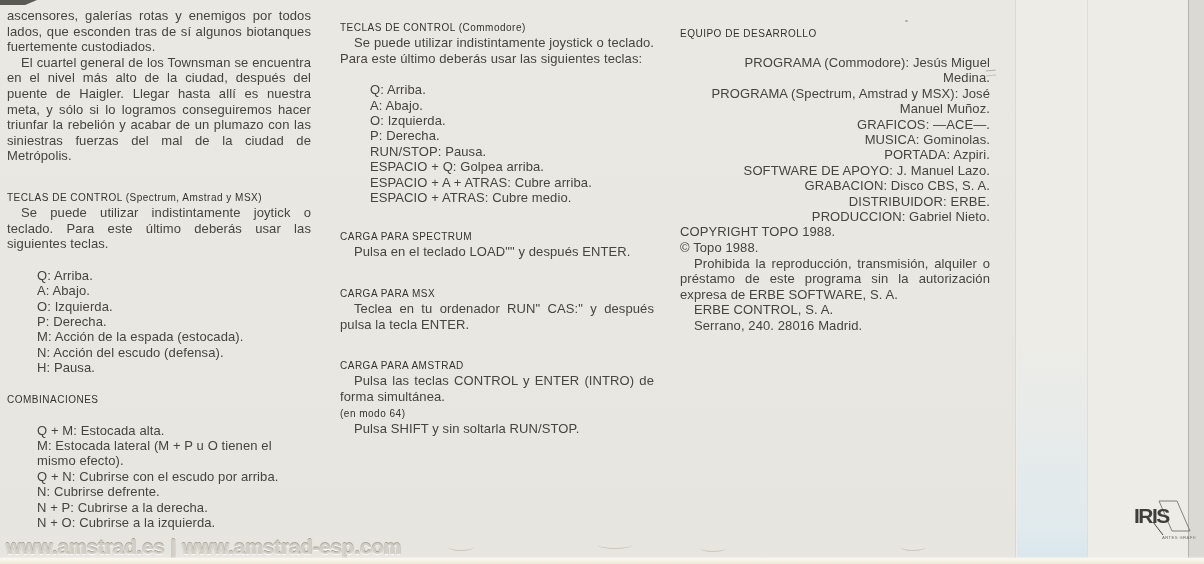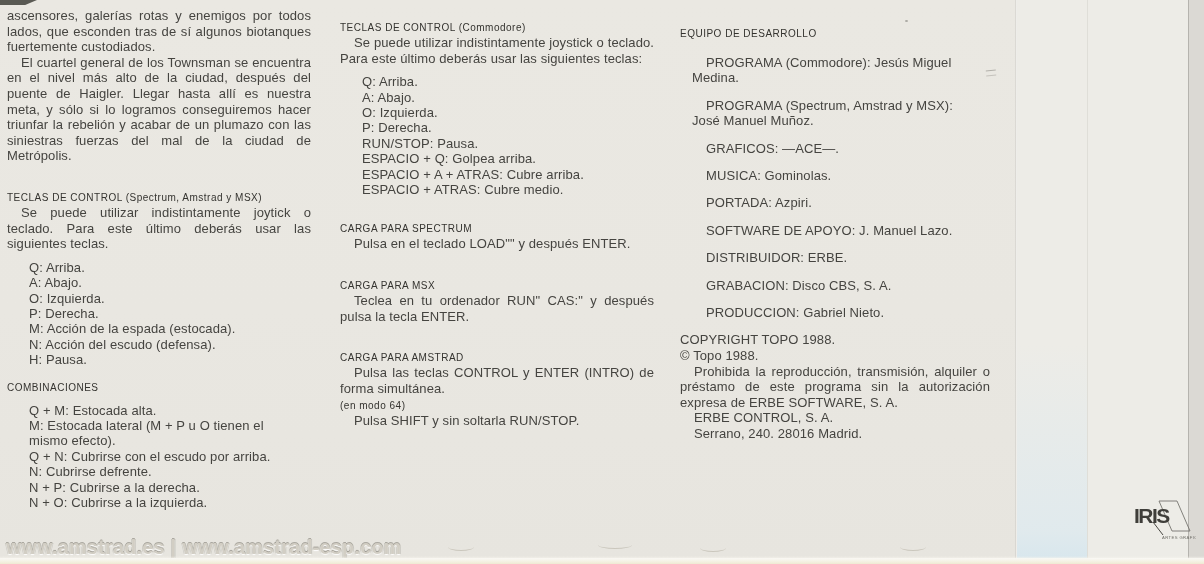--- a/index.html
+++ b/index.html
@@ -36,22 +36,22 @@
   .arc-4 { left:900px; top:543px; }
 
   .col { position:absolute; }
   .col-left   { left:7px;   top:8px;  width:304px; }
   .col-middle { left:340px; top:20px; width:314px; }
   .col-right  { left:680px; top:26px; width:310px; }
 
   h2 { font-size:10px; font-weight:normal; color:#34332f; letter-spacing:.5px; margin:0; line-height:15px; }
   p.body { font-size:13px; line-height:15.6px; margin:0; text-align:justify; letter-spacing:.1px; }
   p.indent { text-indent:14px; }
-  ul.keys { list-style:none; margin:8px; padding:0 0 0 14px; font-size:13px; line-height:15.4px; letter-spacing:.1px; }
-  .credits p { font-size:13px; line-height:15.4px; margin:12px; text-indent:14px; letter-spacing:.1px; }
+  ul.keys { list-style:none; margin:16px; padding:0 0 0 14px; font-size:13px; line-height:15.4px; letter-spacing:.1px; }
+  .credits p { font-size:13px; line-height:15.4px; margin:0; text-indent:14px; letter-spacing:.1px;text-align:right; }
 
   .mt7  { margin-top:7px; }  .mt8  { margin-top:8px; }  .mt12 { margin-top:12px; }
   .mt13 { margin-top:13px; } .mt14 { margin-top:14px; } .mt15 { margin-top:15px; }
   .mt16 { margin-top:16px; } .mt24 { margin-top:24px; } .mt26 { margin-top:26px; }
   .mt28 { margin-top:28px; } .mt34 { margin-top:34px; } .mt2  { margin-top:2px; }
 
   .watermark {
     position:absolute; left:6px; top:536px; white-space:nowrap;
     font-size:19.5px; font-weight:bold; letter-spacing:.4px;
     color:#d2cec4;
@@ -128,22 +128,22 @@
 
   <div class="col col-right">
     <h2>EQUIPO DE DESARROLLO</h2>
     <div class="credits mt14">
       <p>PROGRAMA (Commodore): Jesús Miguel Medina.</p>
       <p>PROGRAMA (Spectrum, Amstrad y MSX): José Manuel Muñoz.</p>
       <p>GRAFICOS: —ACE—.</p>
       <p>MUSICA: Gominolas.</p>
       <p>PORTADA: Azpiri.</p>
       <p>SOFTWARE DE APOYO: J. Manuel Lazo.</p>
+      <p>GRABACION: Disco CBS, S. A.</p>
       <p>DISTRIBUIDOR: ERBE.</p>
-      <p>GRABACION: Disco CBS, S. A.</p>
       <p>PRODUCCION: Gabriel Nieto.</p>
     </div>
 
     <p class="body mt28">COPYRIGHT TOPO 1988.</p>
     <p class="body mt13">© Topo 1988.</p>
     <p class="body indent mt15">Prohibida la reproducción, transmisión, alquiler o préstamo de este programa sin la autorización expresa de ERBE SOFTWARE, S. A.</p>
     <p class="body indent mt13">ERBE CONTROL, S. A.</p>
     <p class="body indent">Serrano, 240. 28016 Madrid.</p>
   </div>
 

